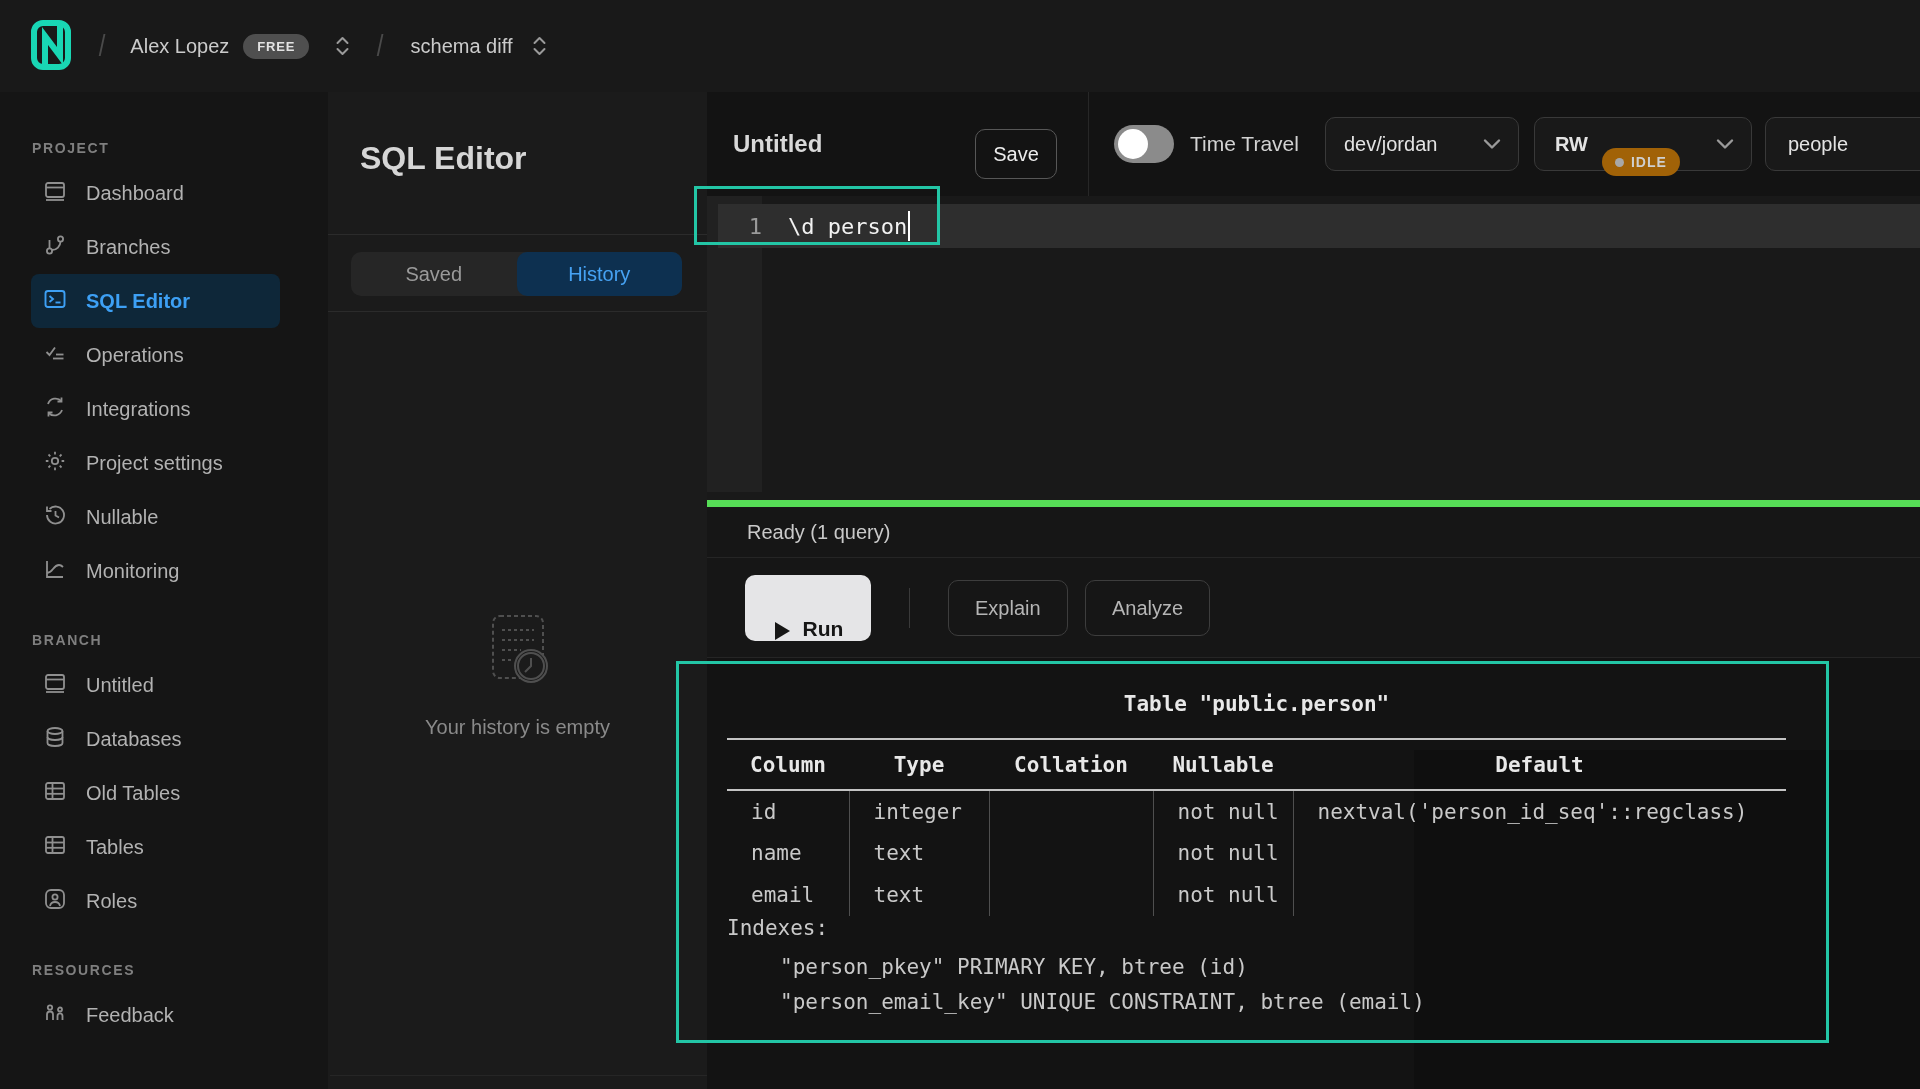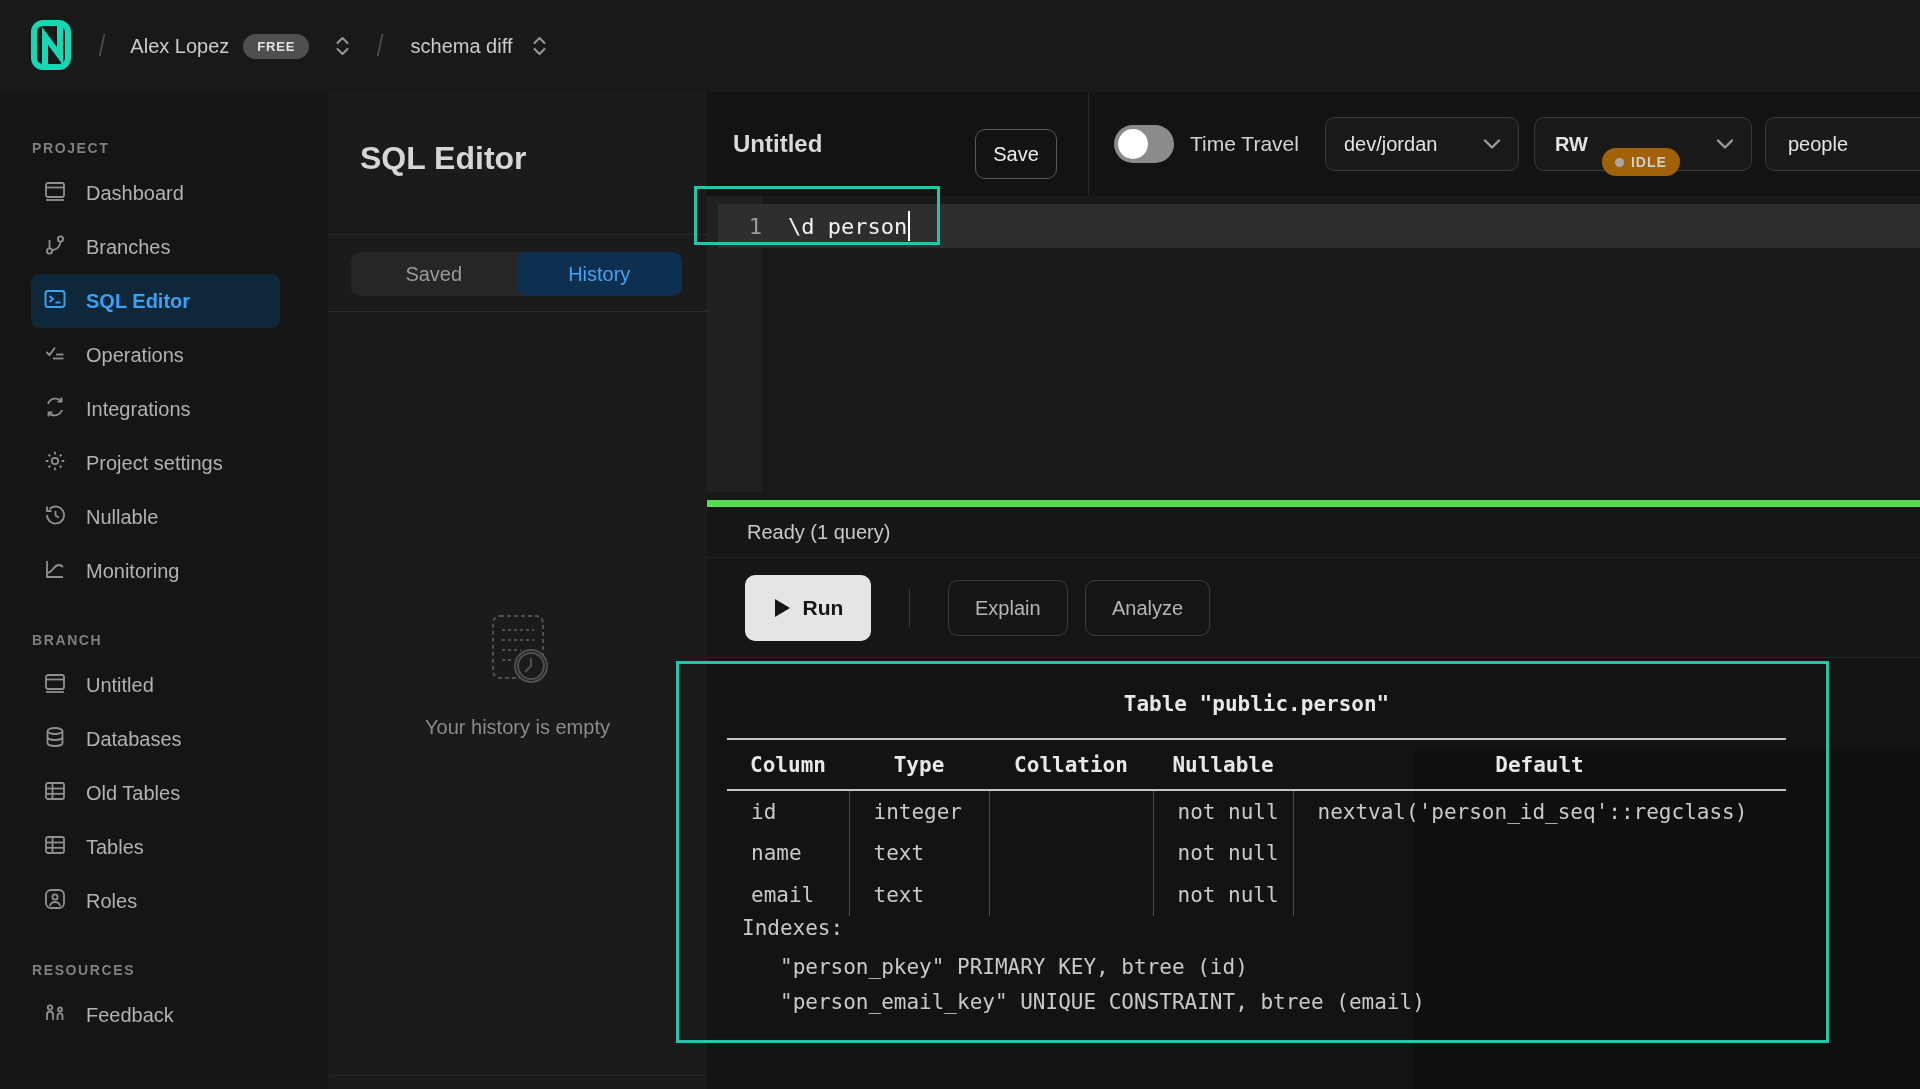--- a/index.html
+++ b/index.html
@@ -125,21 +125,21 @@
   }
   #status-text { font-size:20px; color:#c9c9c9; }
   #action-row {
     position:absolute; left:707px; top:558px; width:1213px; height:100px;
     background:#161616; border-bottom:1px solid #252525;
   }
   #run-btn {
     position:absolute; left:38px; top:17px; width:126px; height:66px;
     background:#e5e5e7; border:none; border-radius:10px; cursor:pointer;
     font-family:inherit; font-size:21px; font-weight:bold; color:#161616;
-    display:flex; align-items:center; justify-content:center; gap:12px;
+    display:flex; align-items:flex-end; justify-content:center; gap:12px;
   }
   #action-divider { position:absolute; left:202px; top:30px; width:1px; height:40px; background:#3a3a3a; }
   .ghost-btn {
     position:absolute; top:22px; height:56px; background:transparent;
     border:1px solid #3d3d3d; border-radius:10px; color:#b5b5b5;
     font-family:inherit; font-size:20px; cursor:pointer; padding:0 26px;
   }
   #explain-btn { left:241px; }
   #analyze-btn { left:378px; }
 
@@ -160,21 +160,21 @@
   #psql-table th {
     border-top:2px solid #c4c4c4; border-bottom:2px solid #c4c4c4;
     height:51px; font-size:21px; font-weight:bold; color:#e8e8e8; text-align:center;
     font-family:"DejaVu Sans Mono", monospace;
   }
   #psql-table td {
     height:42px; font-size:21px; color:#c9c9c9; text-align:left;
     padding-left:24px; font-family:"DejaVu Sans Mono", monospace;
   }
   #psql-table td + td { border-left:1px solid #4f4f4f; }
-  #indexes-label { position:absolute; left:742px; top:916px; font-size:21px; color:#c9c9c9; }
+  #indexes-label { position:absolute; left:727px; top:916px; font-size:21px; color:#c9c9c9; }
   .index-line { position:absolute; left:780px; font-size:21px; color:#c9c9c9; }
   #index-line-0 { top:955px; }
   #index-line-1 { top:990px; }
 </style>
 </head>
 <body>
 
 <div id="app">
 
   <div id="topbar">

